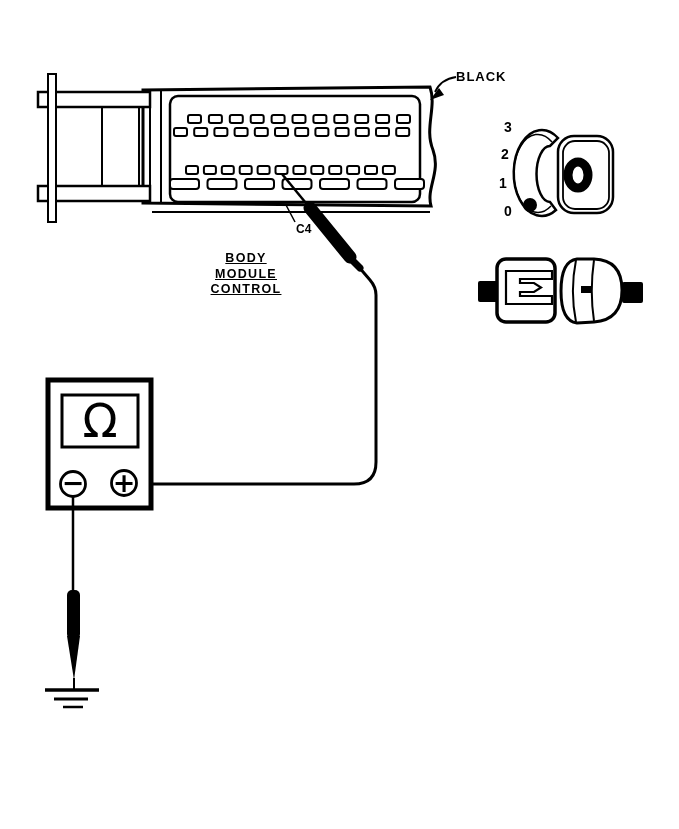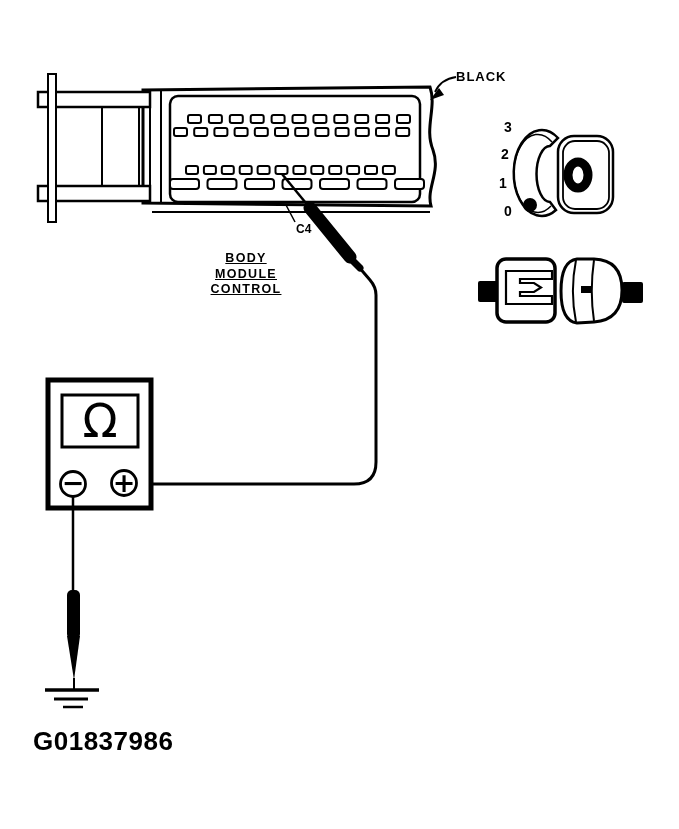--- a/index.html
+++ b/index.html
@@ -162,14 +162,13 @@
   <div class="dial-num dn-0">0</div>
 
   <div class="lbl lbl-c4">C4</div>
 
   <div class="lbl lbl-module">
     <span>BODY</span>
     <span>MODULE</span>
     <span>CONTROL</span>
   </div>
 
-  <div class="lbl fig-id">G01837986</div>
 </div>
 
 </body></html>

